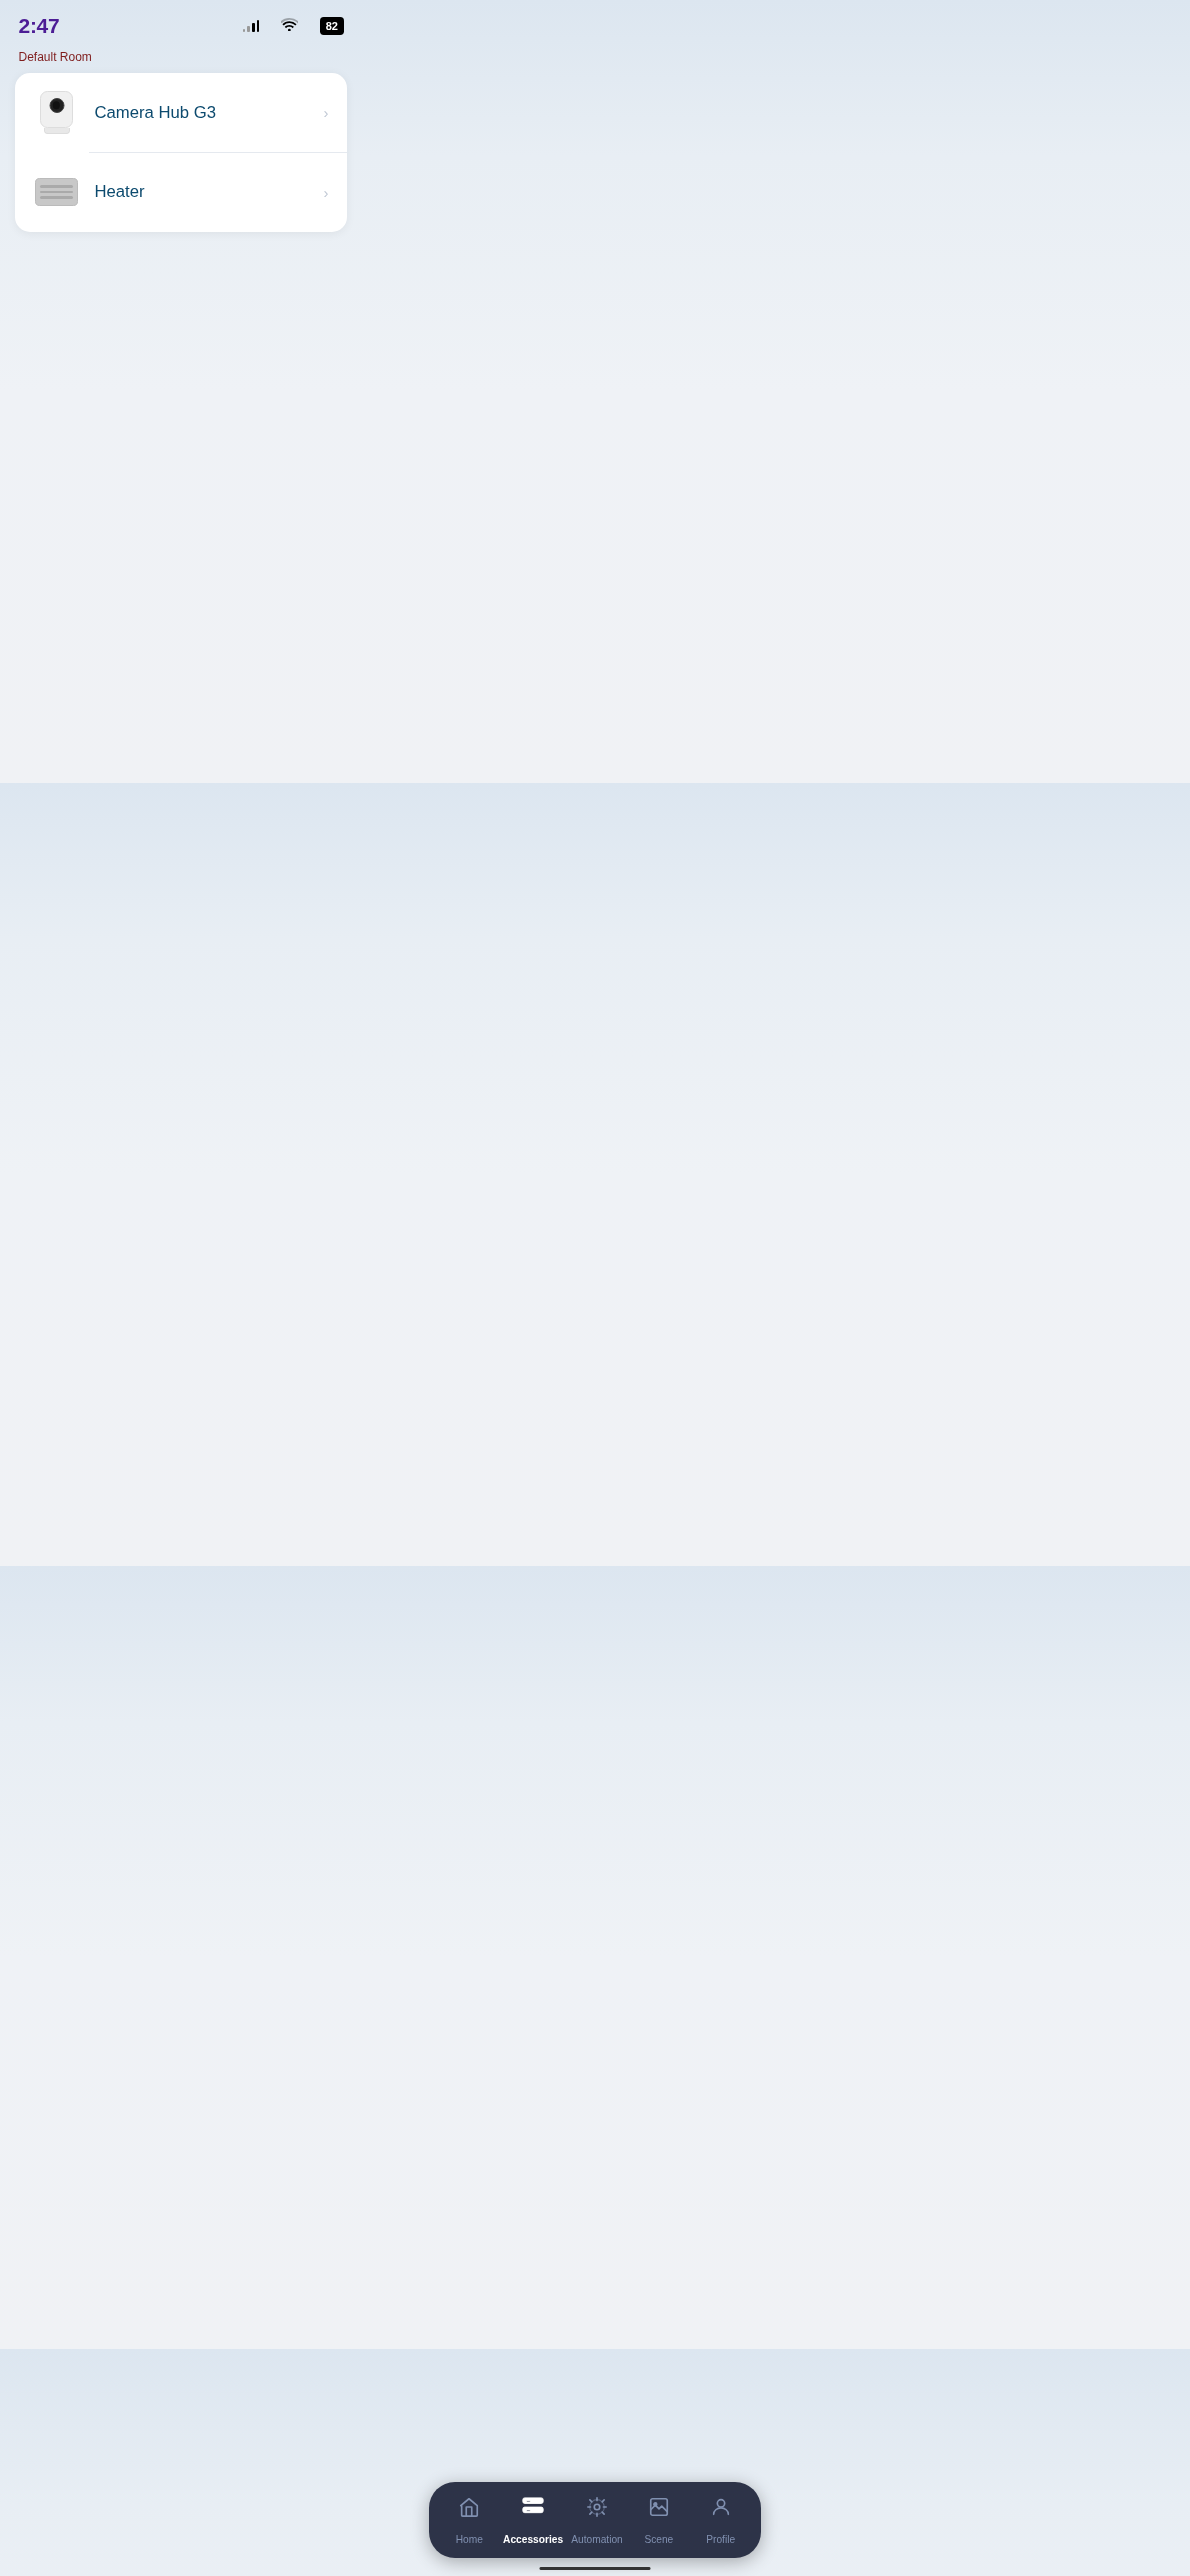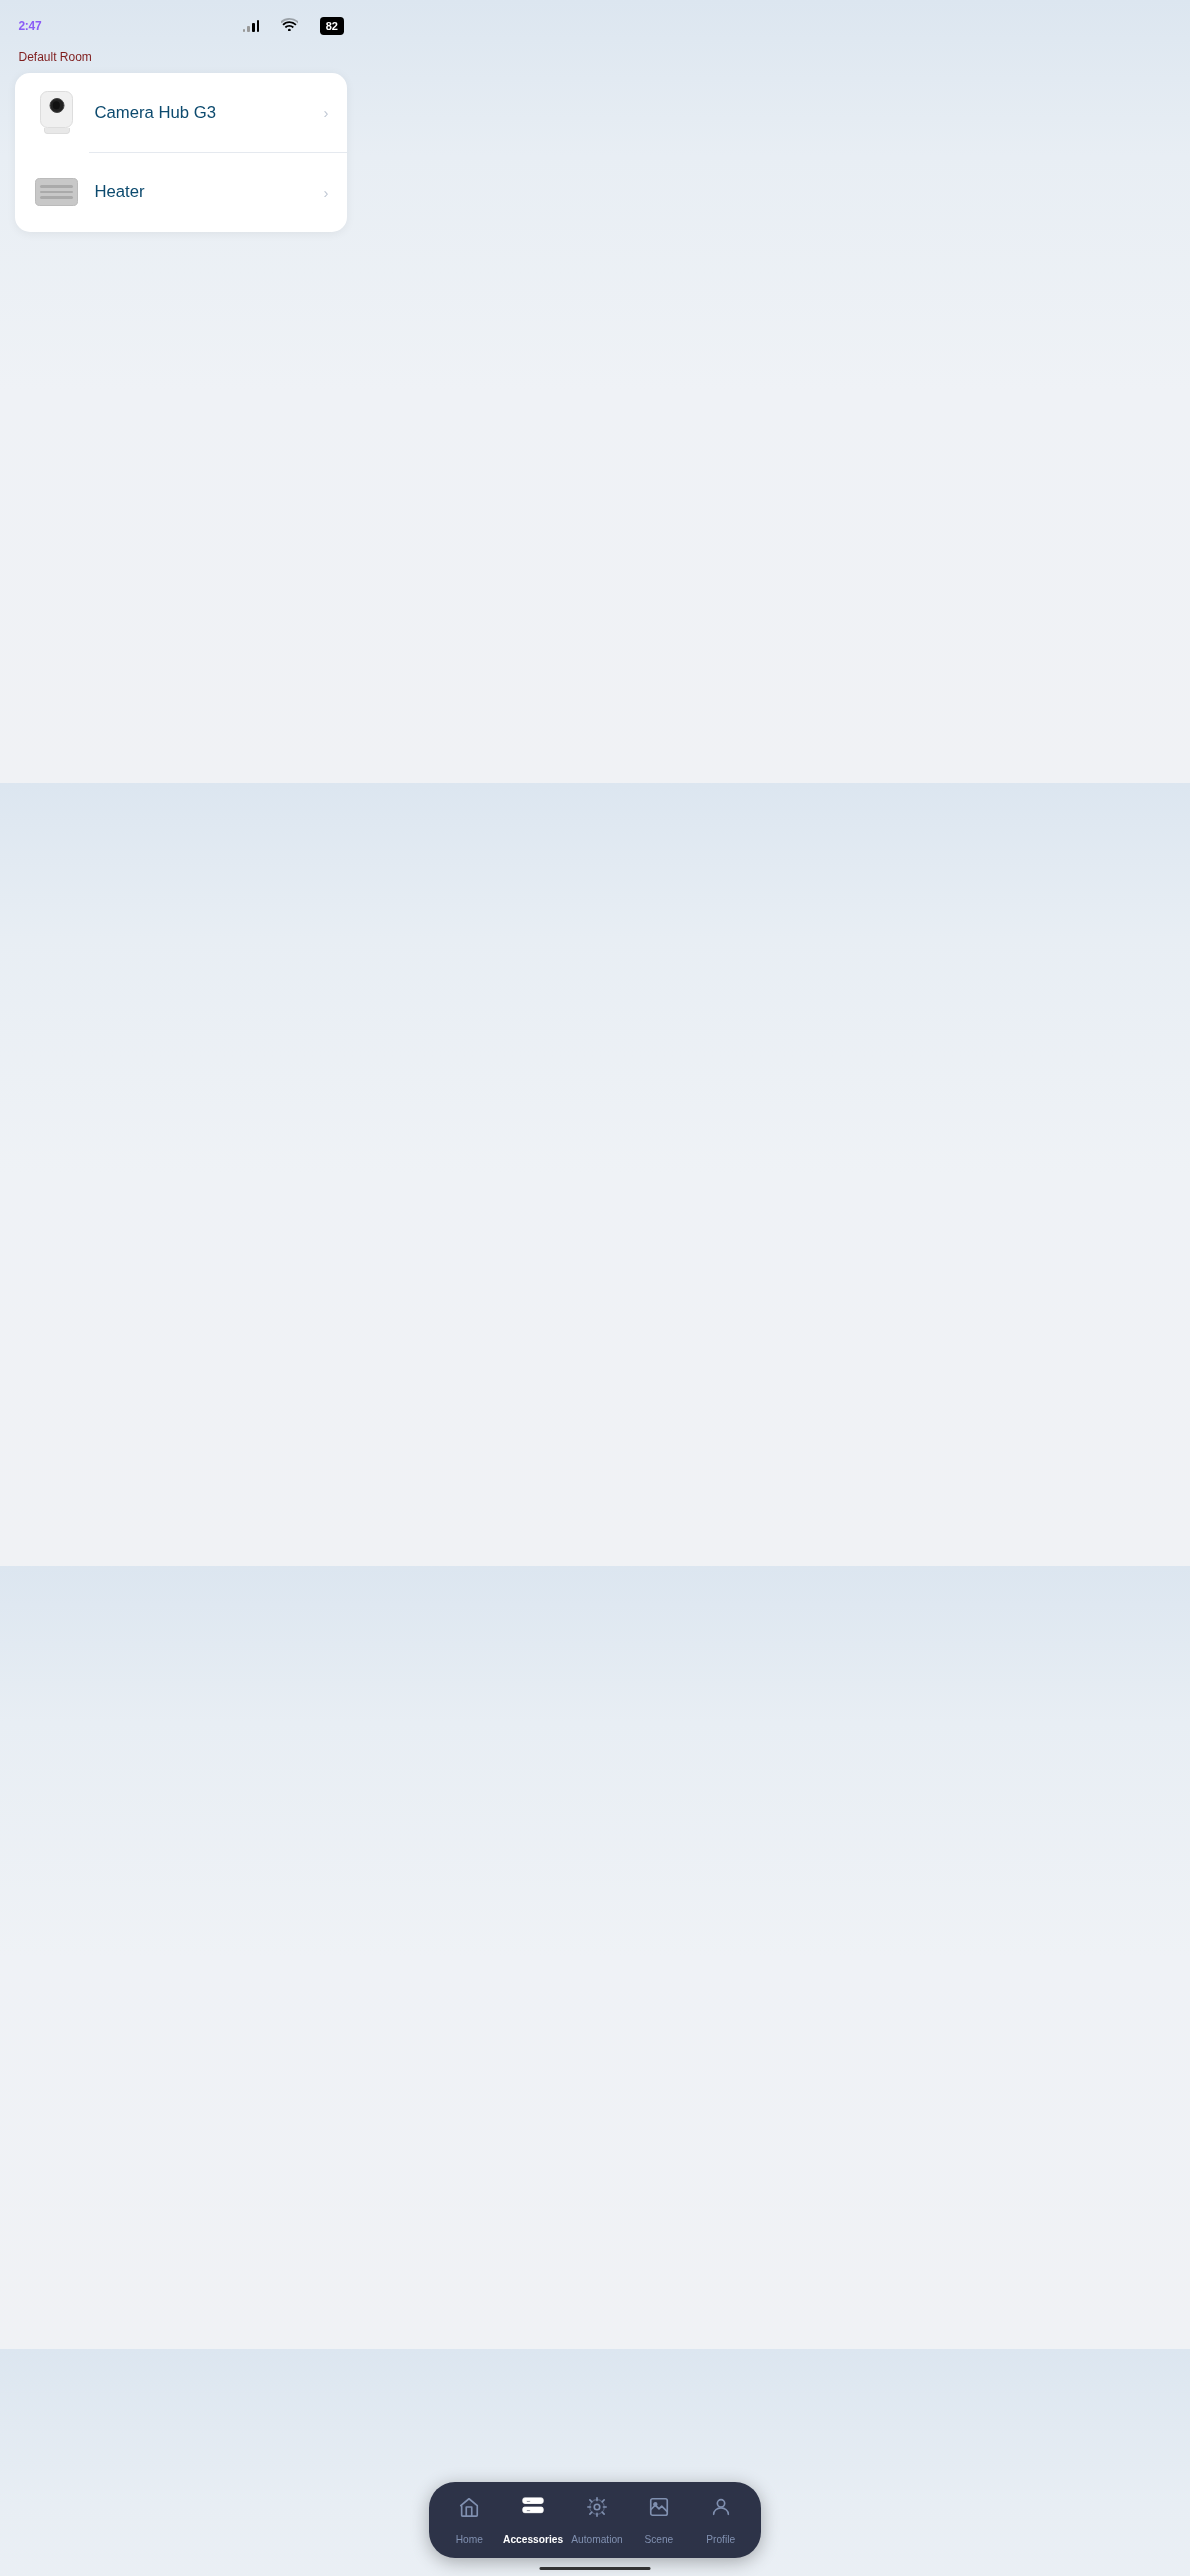--- a/index.html
+++ b/index.html
@@ -22,23 +22,23 @@
     
     .status-bar {
       display: flex;
       justify-content: space-between;
       align-items: center;
       padding: 13px 18.5px 7.4px;
       height: 46px;
     }
 
     .status-time {
-      font-size: 12px;
+      font-size: 21px;
       font-weight: 600;
-      color: #8b5cf6;
+      color: #4c1d95;
       letter-spacing: -0.3px;
     }
 
     .status-icons {
       display: flex;
       align-items: center;
       gap: 22px;
     }
 
     .signal-bars {

